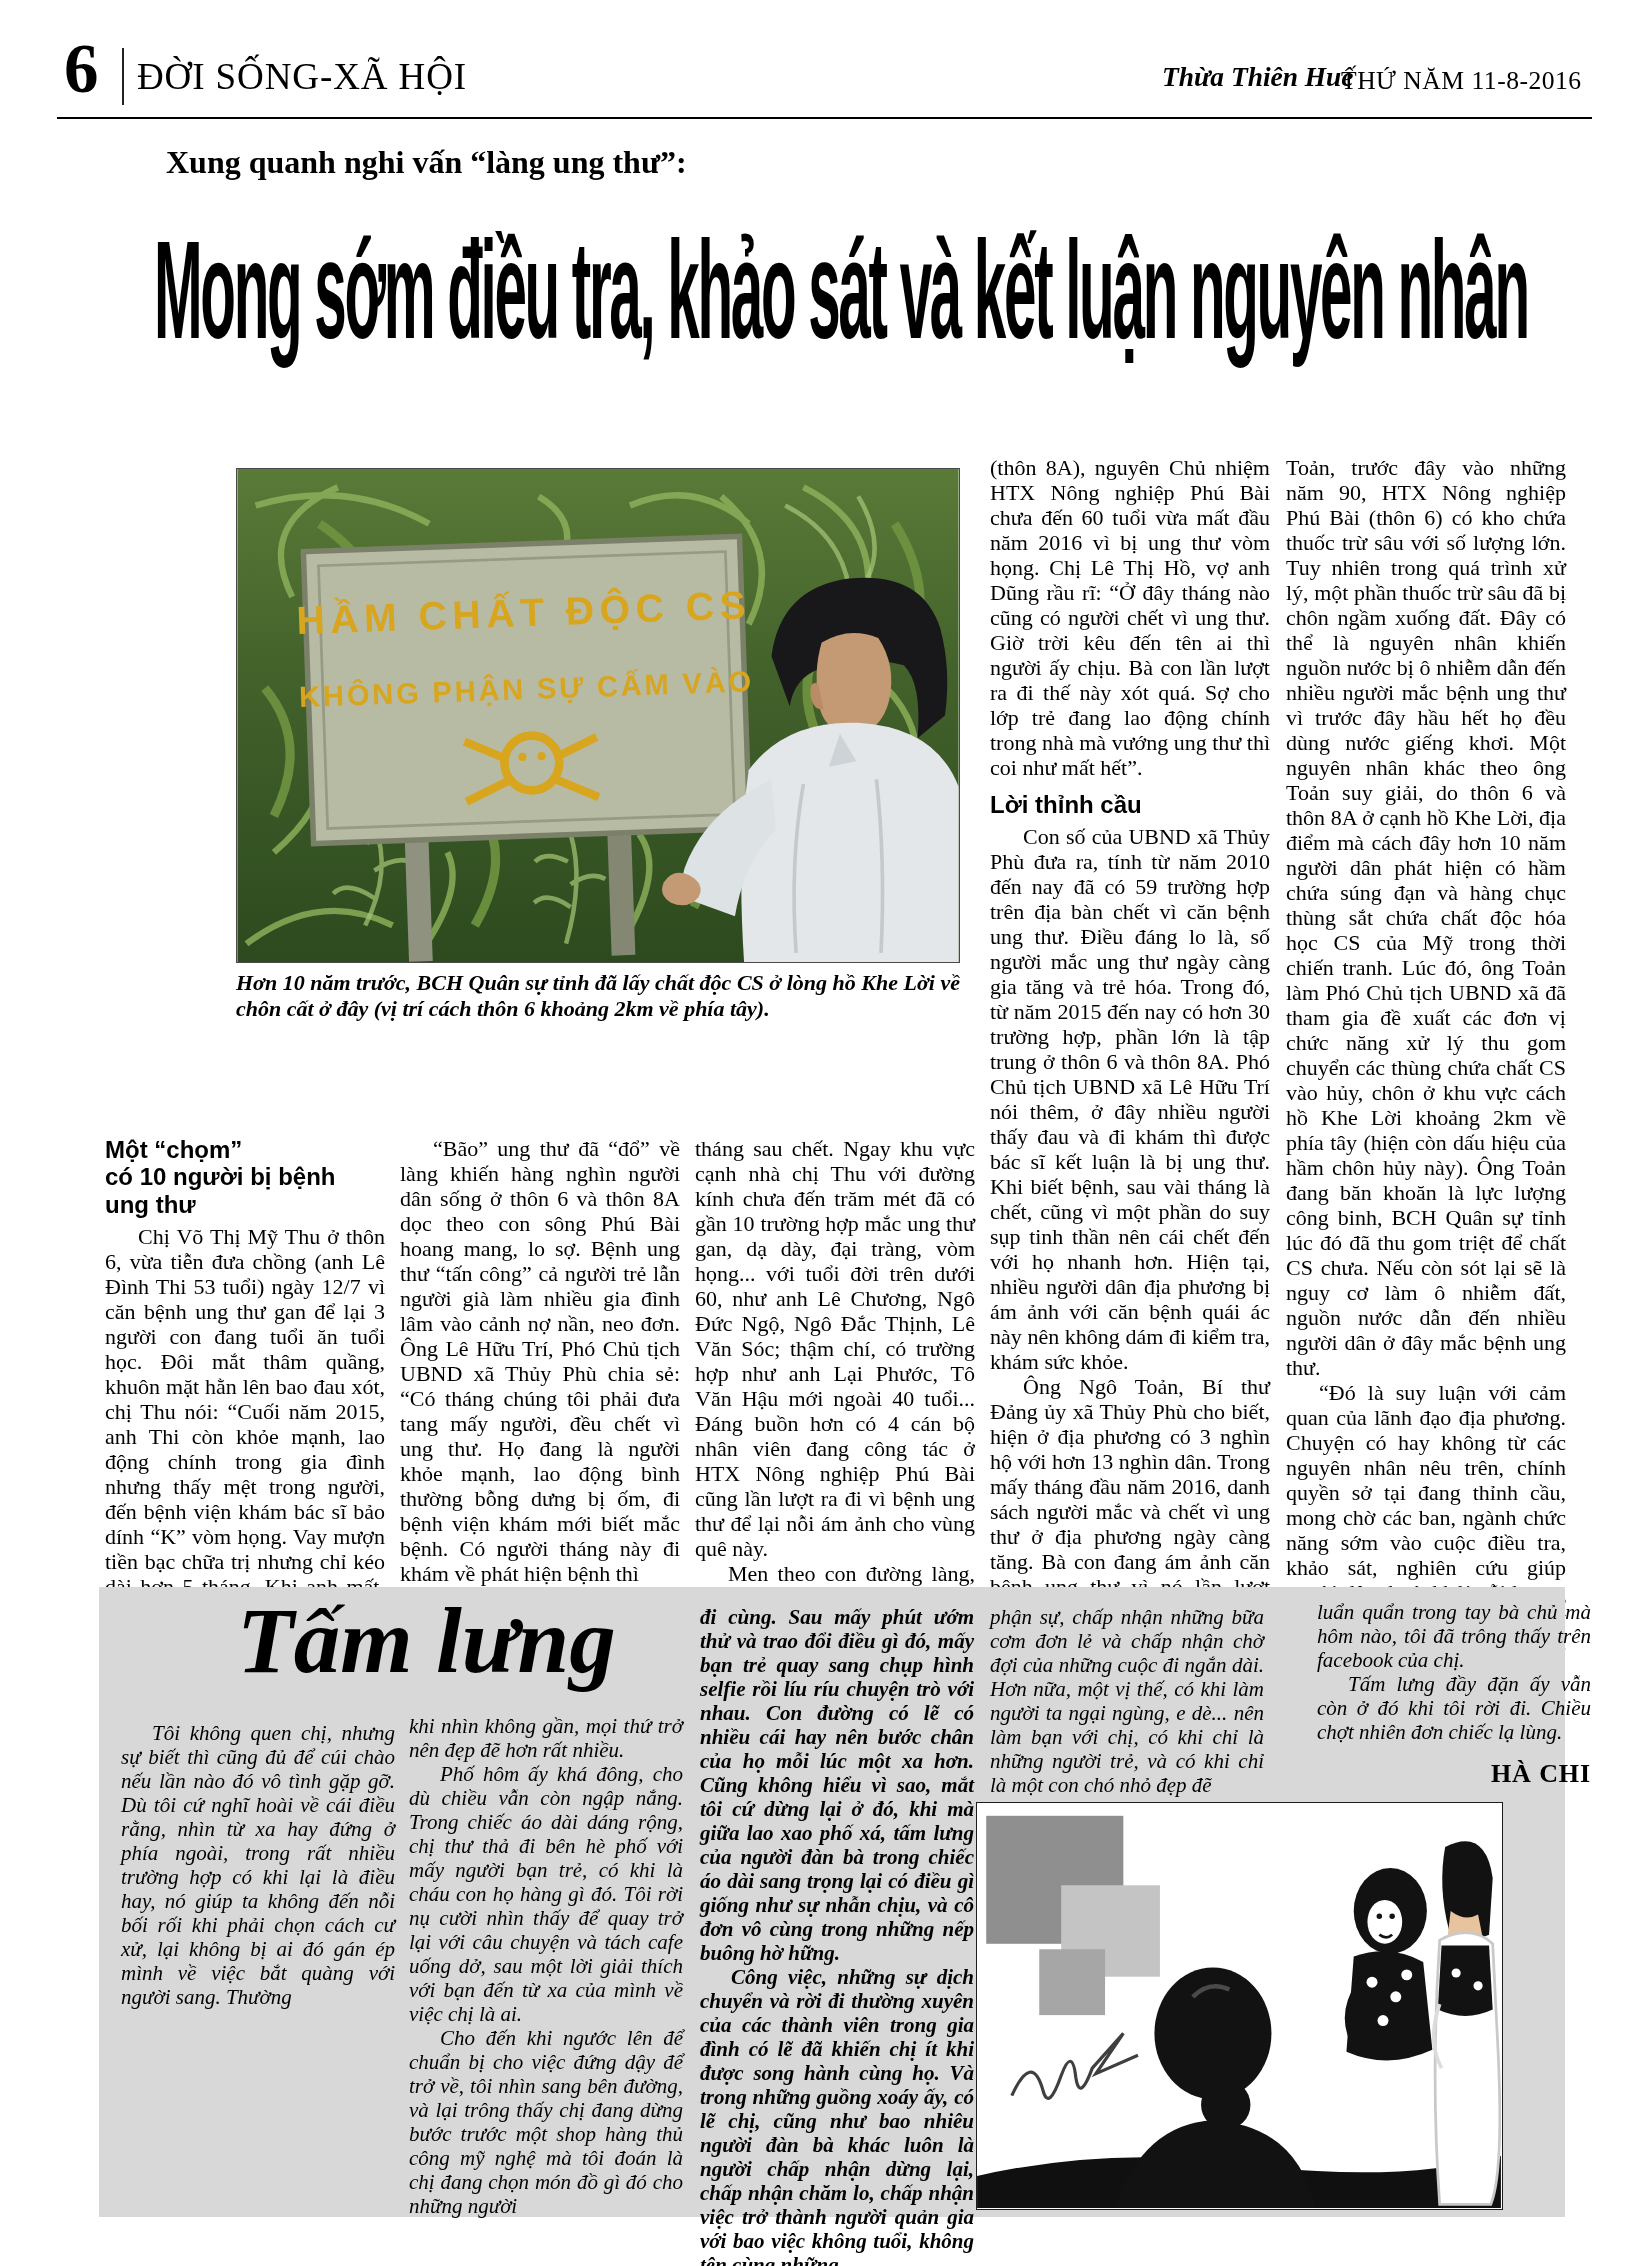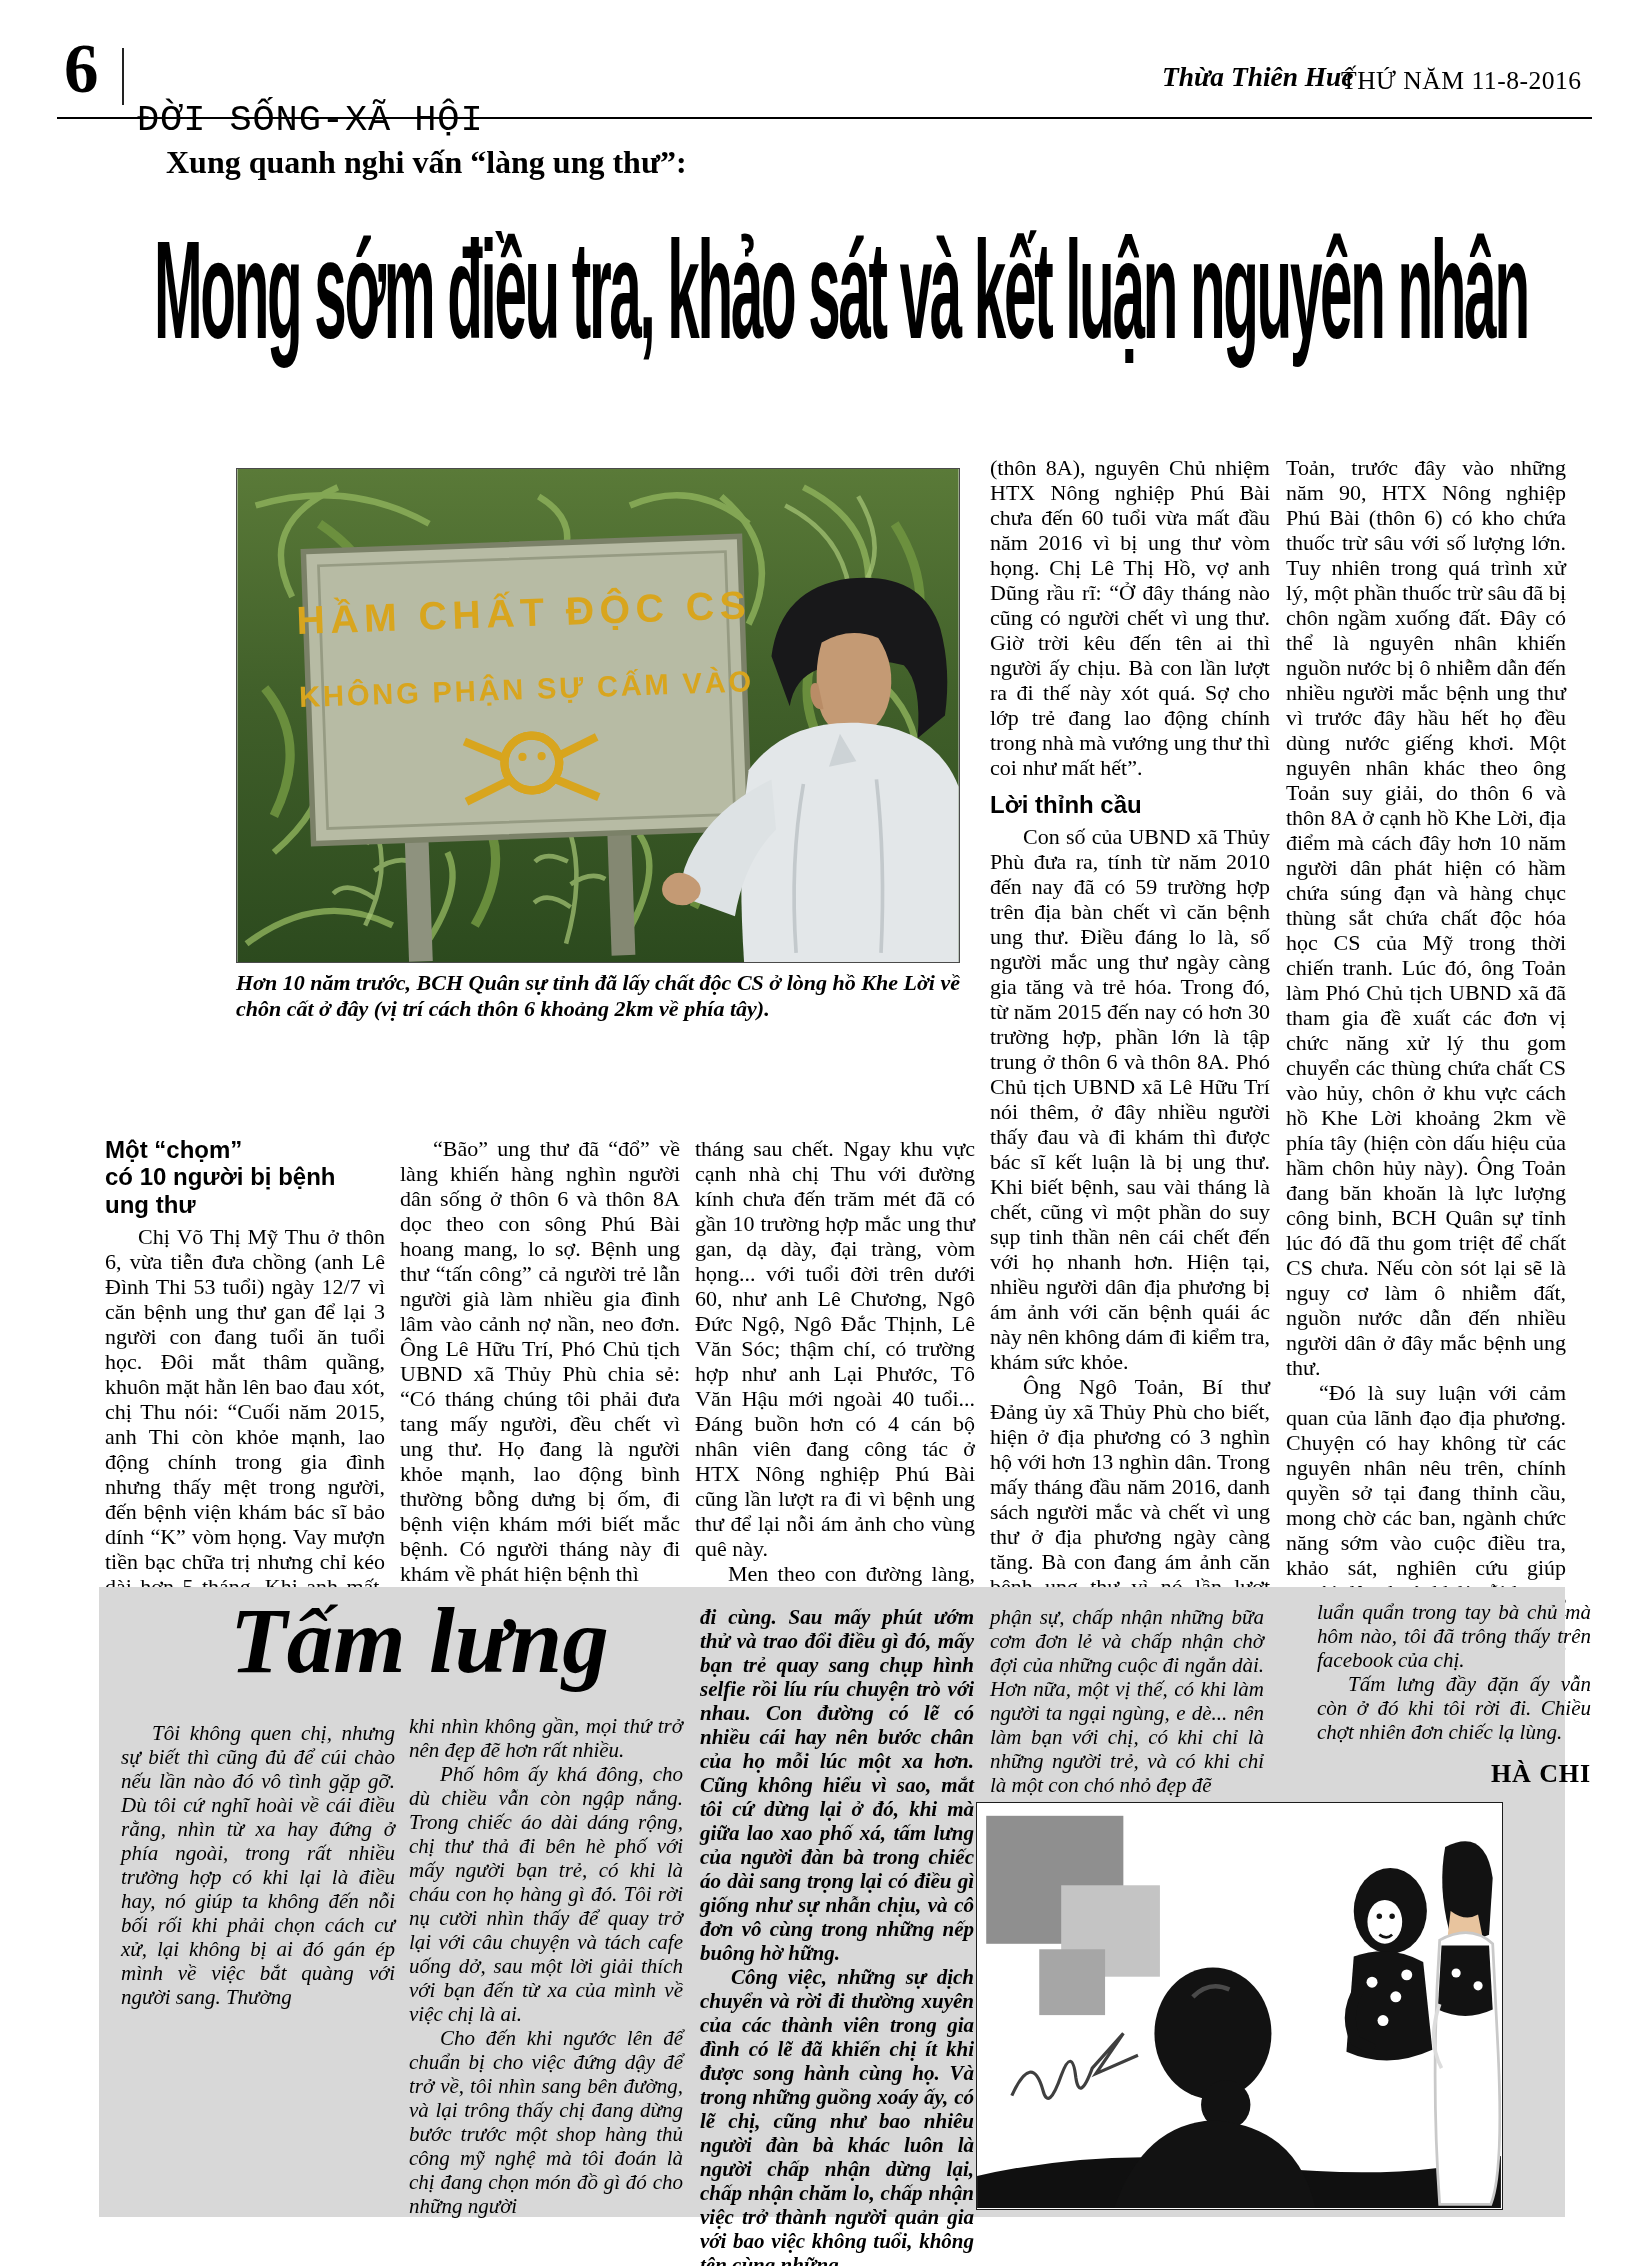--- a/index.html
+++ b/index.html
@@ -5,21 +5,21 @@
   html,body{margin:0;padding:0;background:#ffffff;}
   .page{position:relative;width:1647px;height:2267px;background:#fff;overflow:hidden;
         font-family:"Liberation Serif", serif;color:#000;}
   .abs{position:absolute;}
 
   
   .page-number{left:64px;top:35px;font-size:69px;font-weight:bold;line-height:1;
                font-family:"Liberation Serif",serif;}
   .header-divider{left:122px;top:48px;width:1.8px;height:57px;background:#222;}
   .section-title{left:137px;top:55px;font-size:37px;letter-spacing:0.9px;
-                 font-family:Liberation Mono, monospace;margin-top:44px;}
+                 font-family:Liberation Serif, serif;}
   .paper-name{left:1162px;top:62px;font-size:27.4px;font-weight:bold;font-style:italic;}
   .issue-date{left:1341px;top:66px;font-size:25.6px;letter-spacing:0.5px;}
   .header-rule{left:57px;top:117px;width:1535px;height:1.8px;background:#000;}
 
   
   .kicker{left:166px;top:144px;font-size:32px;font-weight:bold;}
   .headline-wrap{left:154px;top:203px;width:1453px;height:215px;overflow:visible;white-space:nowrap;}
   .headline-wrap span{display:inline-block;transform:scaleX(.42);transform-origin:0 0;
       font-family:"Liberation Sans",sans-serif;font-weight:700;font-size:139px;
       letter-spacing:-5.5px;line-height:1.25;}
@@ -43,21 +43,21 @@
   .c2{left:400px;top:1136px;}
   .c3{left:695px;top:1136px;}
   .c4{left:990px;top:455px;}
   .c5{left:1286px;top:455px;}
   .byline{margin-top:14.6px;text-align:right;text-indent:0;font-size:23px;}
   .byline .lab{font-weight:bold;font-style:italic;}
   .byline .nam{font-weight:bold;letter-spacing:0.5px;}
 
   
   .feature-box{left:99px;top:1587px;width:1466px;height:630px;background:#d8d8d8;}
-  .feature-title{left:230px;top:1592px;font-size:93px;line-height:1.05;font-weight:bold;
+  .feature-title{left:237px;top:1592px;font-size:93px;line-height:1.05;font-weight:bold;
                  font-style:italic;font-family:"Liberation Serif",serif;}
   .fcol{width:274px;font-size:21px;line-height:24px;font-style:italic;text-align:justify;}
   .fcol p{margin:0;text-indent:31px;}
   .fcol p.noind{text-indent:0;}
   .f1{left:121px;top:1721px;}
   .f2{left:409px;top:1714px;}
   .f3{left:700px;top:1605px;font-weight:bold;}
   .f4{left:990px;top:1605px;}
   .f5{left:1281px;top:1600px;margin-left:36px;}
   .fbyline{margin-top:18.3px;text-align:right;font-style:normal;font-weight:bold;

